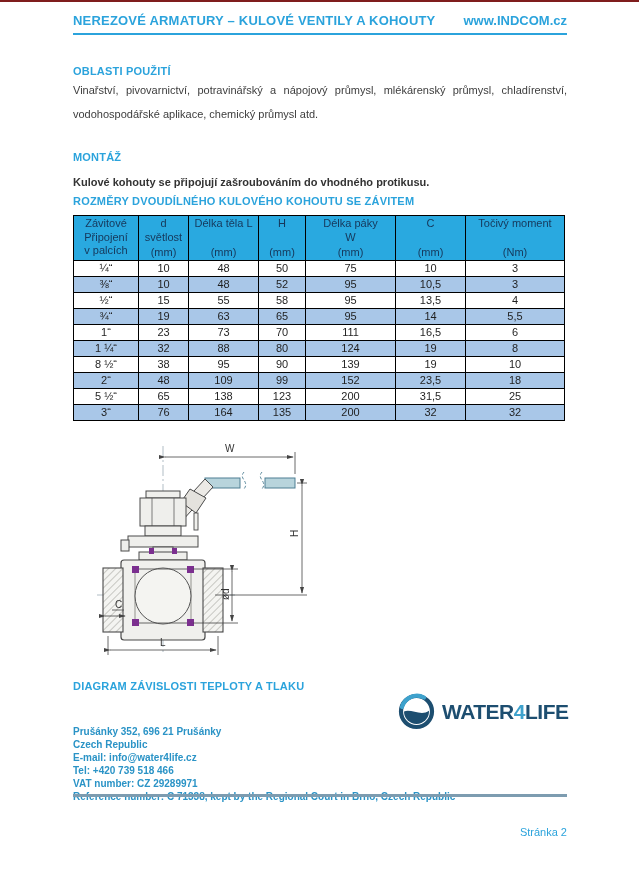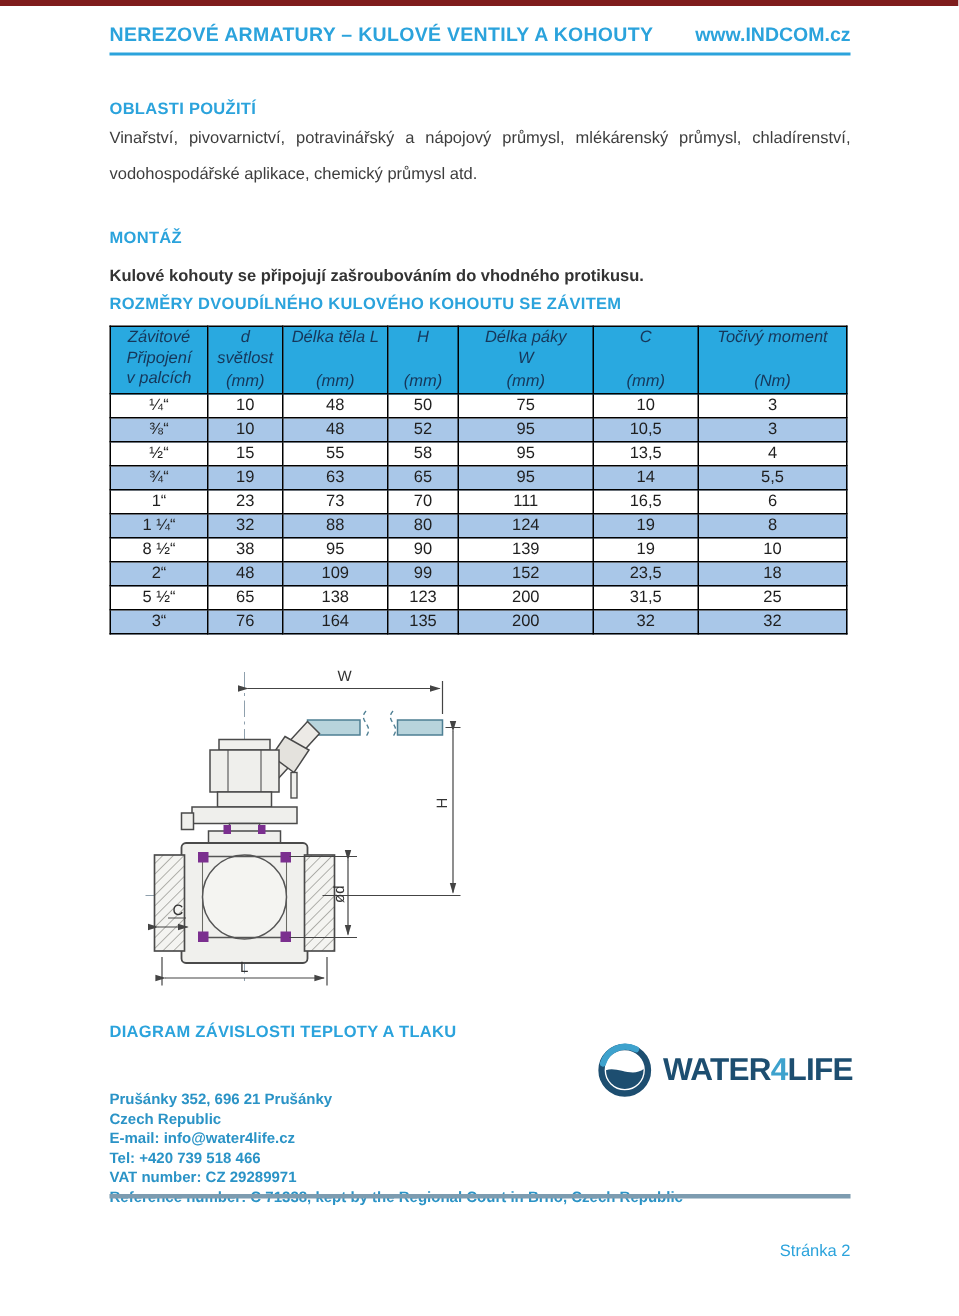--- a/index.html
+++ b/index.html
@@ -9,21 +9,21 @@
     --footer-blue:#2a93c6;
     --navy:#1d4e70;
     --light-blue:#3ea2cd;
     --rule:#7d9cb0;
     --seal:#7b2f8f;
     --lever:#b8d4dc;
   }
   *{box-sizing:border-box;margin:0;padding:0;}
   html,body{width:639px;height:877px;}
   body{font-family:"Liberation Sans",sans-serif;background:#fff;position:relative;overflow:hidden;}
-  .page{position:absolute;inset:0;background:#fff;border-top:4px solid #7f1d1d;}
+  .page{position:absolute;inset:0;background:#fff;border-top:2px solid #7f1d1d;}
 
   .header{position:absolute;left:73px;top:11px;width:494px;display:flex;justify-content:space-between;
           align-items:baseline;border-bottom:2px solid var(--accent);padding-bottom:5px;}
   .header .title{font-size:13px;font-weight:bold;color:var(--accent);letter-spacing:.2px;}
   .header .site{font-size:13px;font-weight:bold;color:var(--accent);}
 
   .h{position:absolute;left:73px;font-size:11px;font-weight:bold;color:var(--accent);letter-spacing:.2px;}
   #h-usage{top:63px;}
   #h-montage{top:149px;}
   #h-dims{top:193px;}
@@ -31,21 +31,21 @@
 
   .para{position:absolute;left:73px;width:494px;font-size:11px;color:#3d3d3d;line-height:24px;}
   #p-usage{top:76px;text-align:justify;}
   #p-montage{top:168px;font-weight:bold;color:#333;}
 
   #dims-table{position:absolute;left:73px;top:213px;width:491px;border-collapse:collapse;table-layout:fixed;
               font-size:11px;color:#1f1f1f;}
   #dims-table th,#dims-table td{border:1px solid #000;text-align:center;vertical-align:middle;}
   #dims-table thead th{background:var(--table-header-bg);color:#16375a;font-weight:normal;height:44px;
               vertical-align:top;padding:1px 0;}
-  #dims-table thead th .cellwrap{display:flex;flex-direction:column;justify-content:space-between;height:42px;font-style:italic;}
+  #dims-table thead th .cellwrap{display:flex;flex-direction:column;justify-content:space-between;height:42px;}
   .th-lines{line-height:13.5px;}
   .th-unit{line-height:13px;}
   #dims-table tbody td{height:15px;line-height:15px;}
   #dims-table tbody tr:nth-child(even){background:var(--table-alt-row);}
 
   #note{position:absolute;left:73px;top:412px;width:510px;font-size:10.5px;font-weight:bold;color:var(--accent);}
 
   #drawing{position:absolute;left:95px;top:438px;}
 
   #footer-address{position:absolute;left:73px;top:724px;font-size:10px;font-weight:bold;

